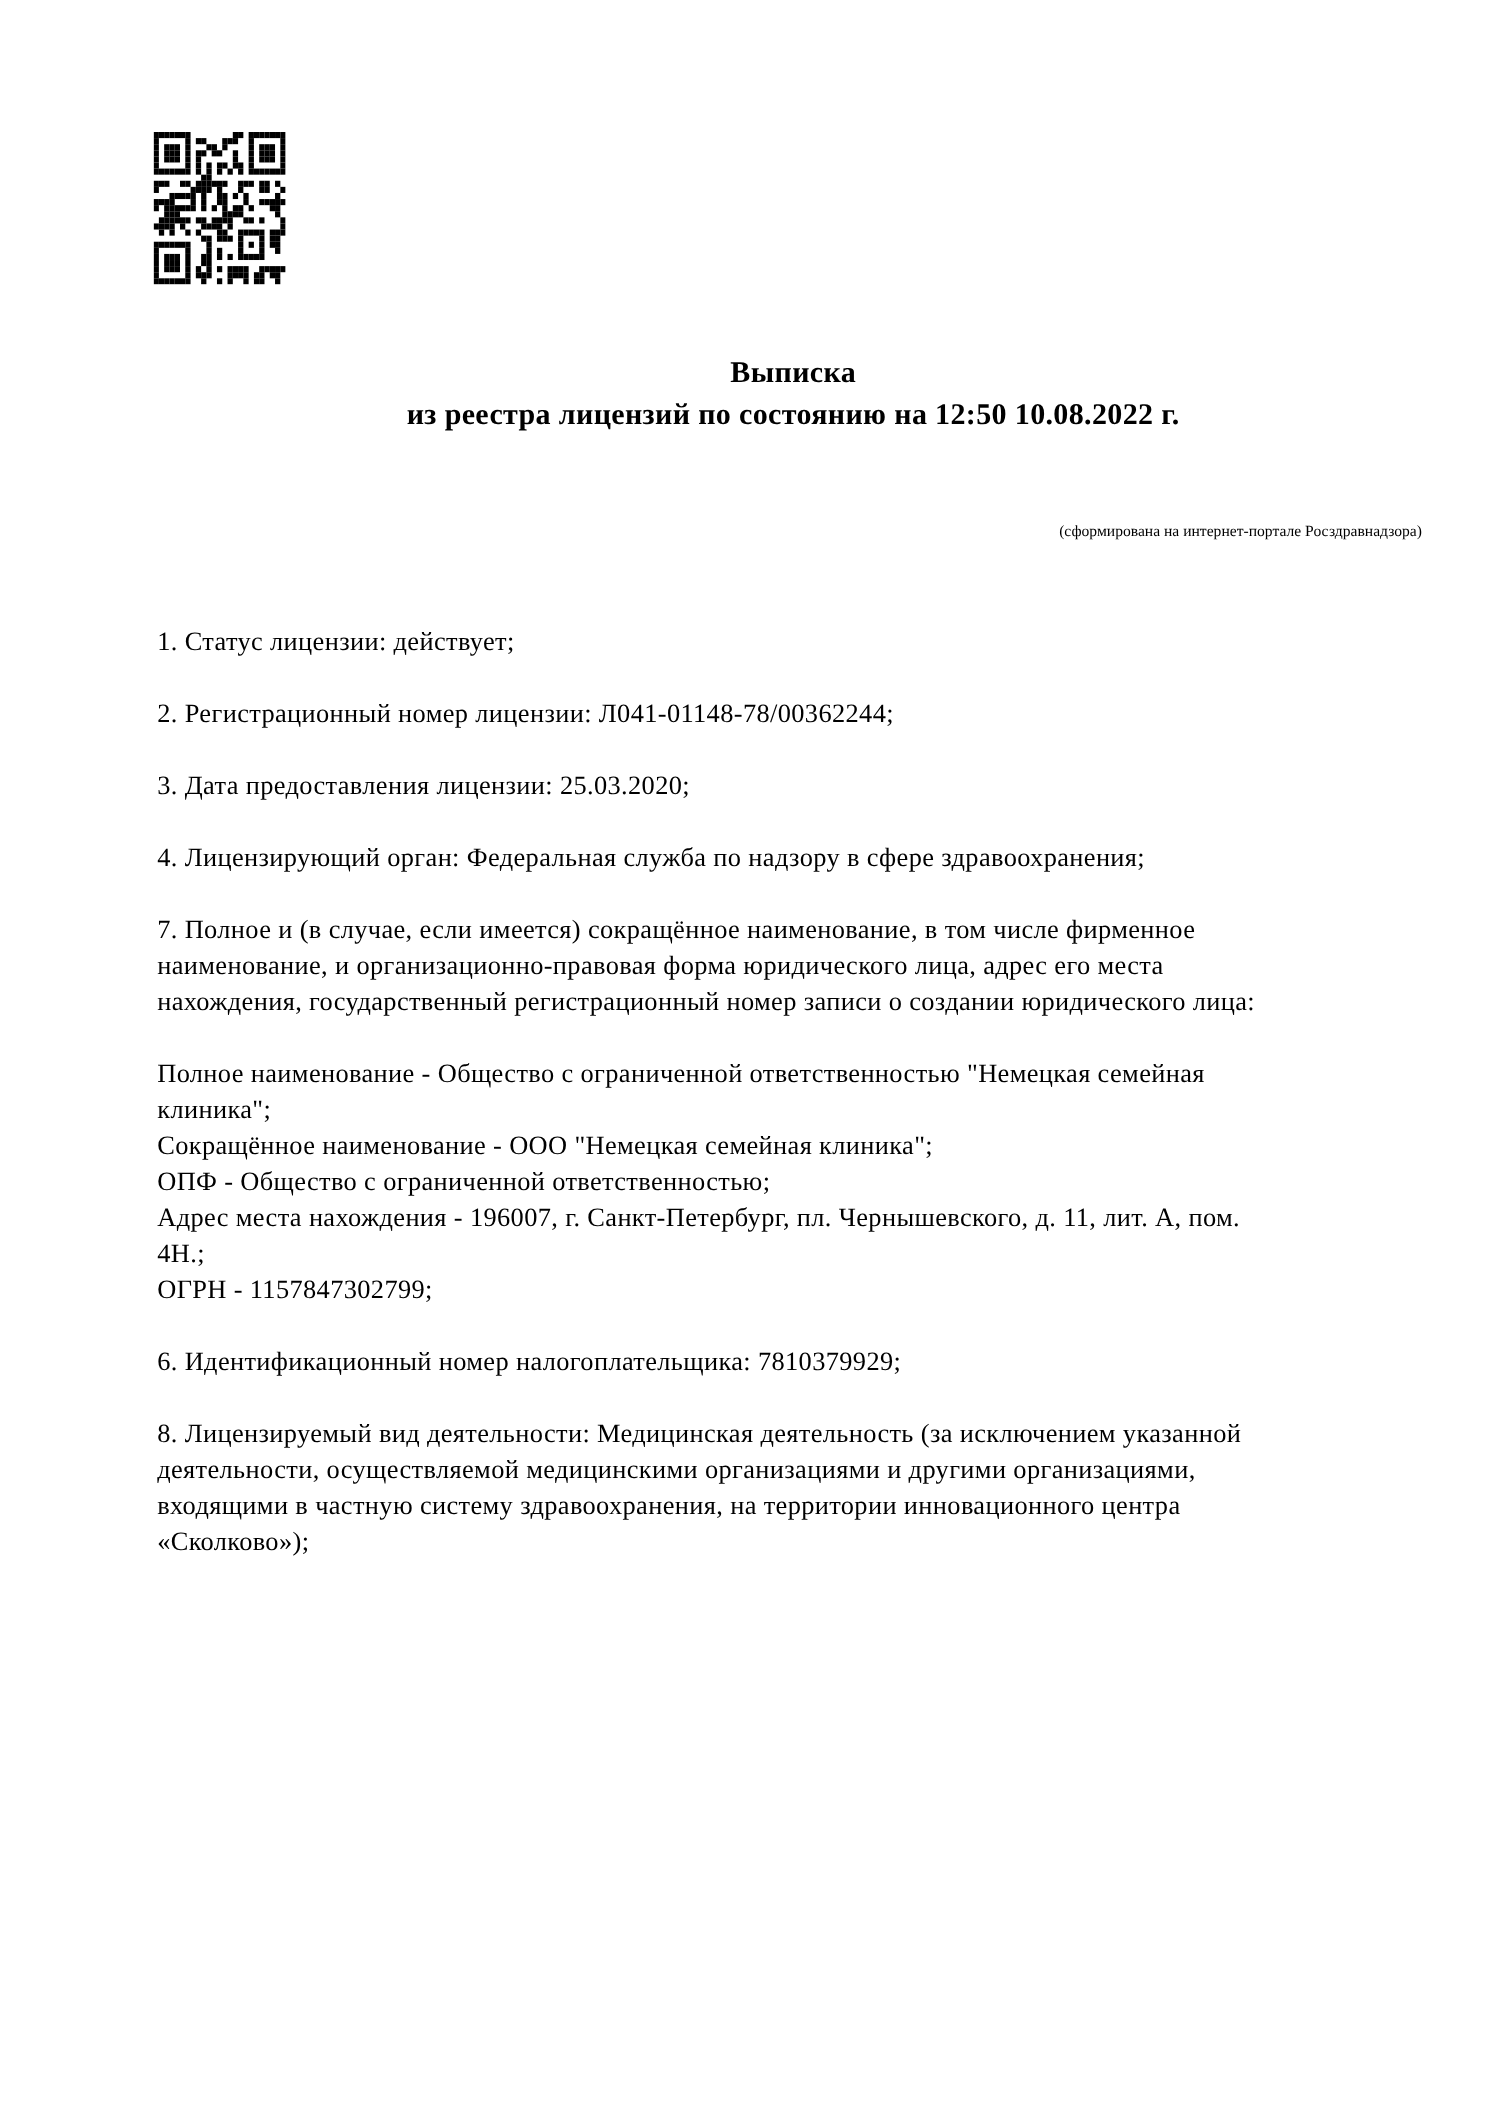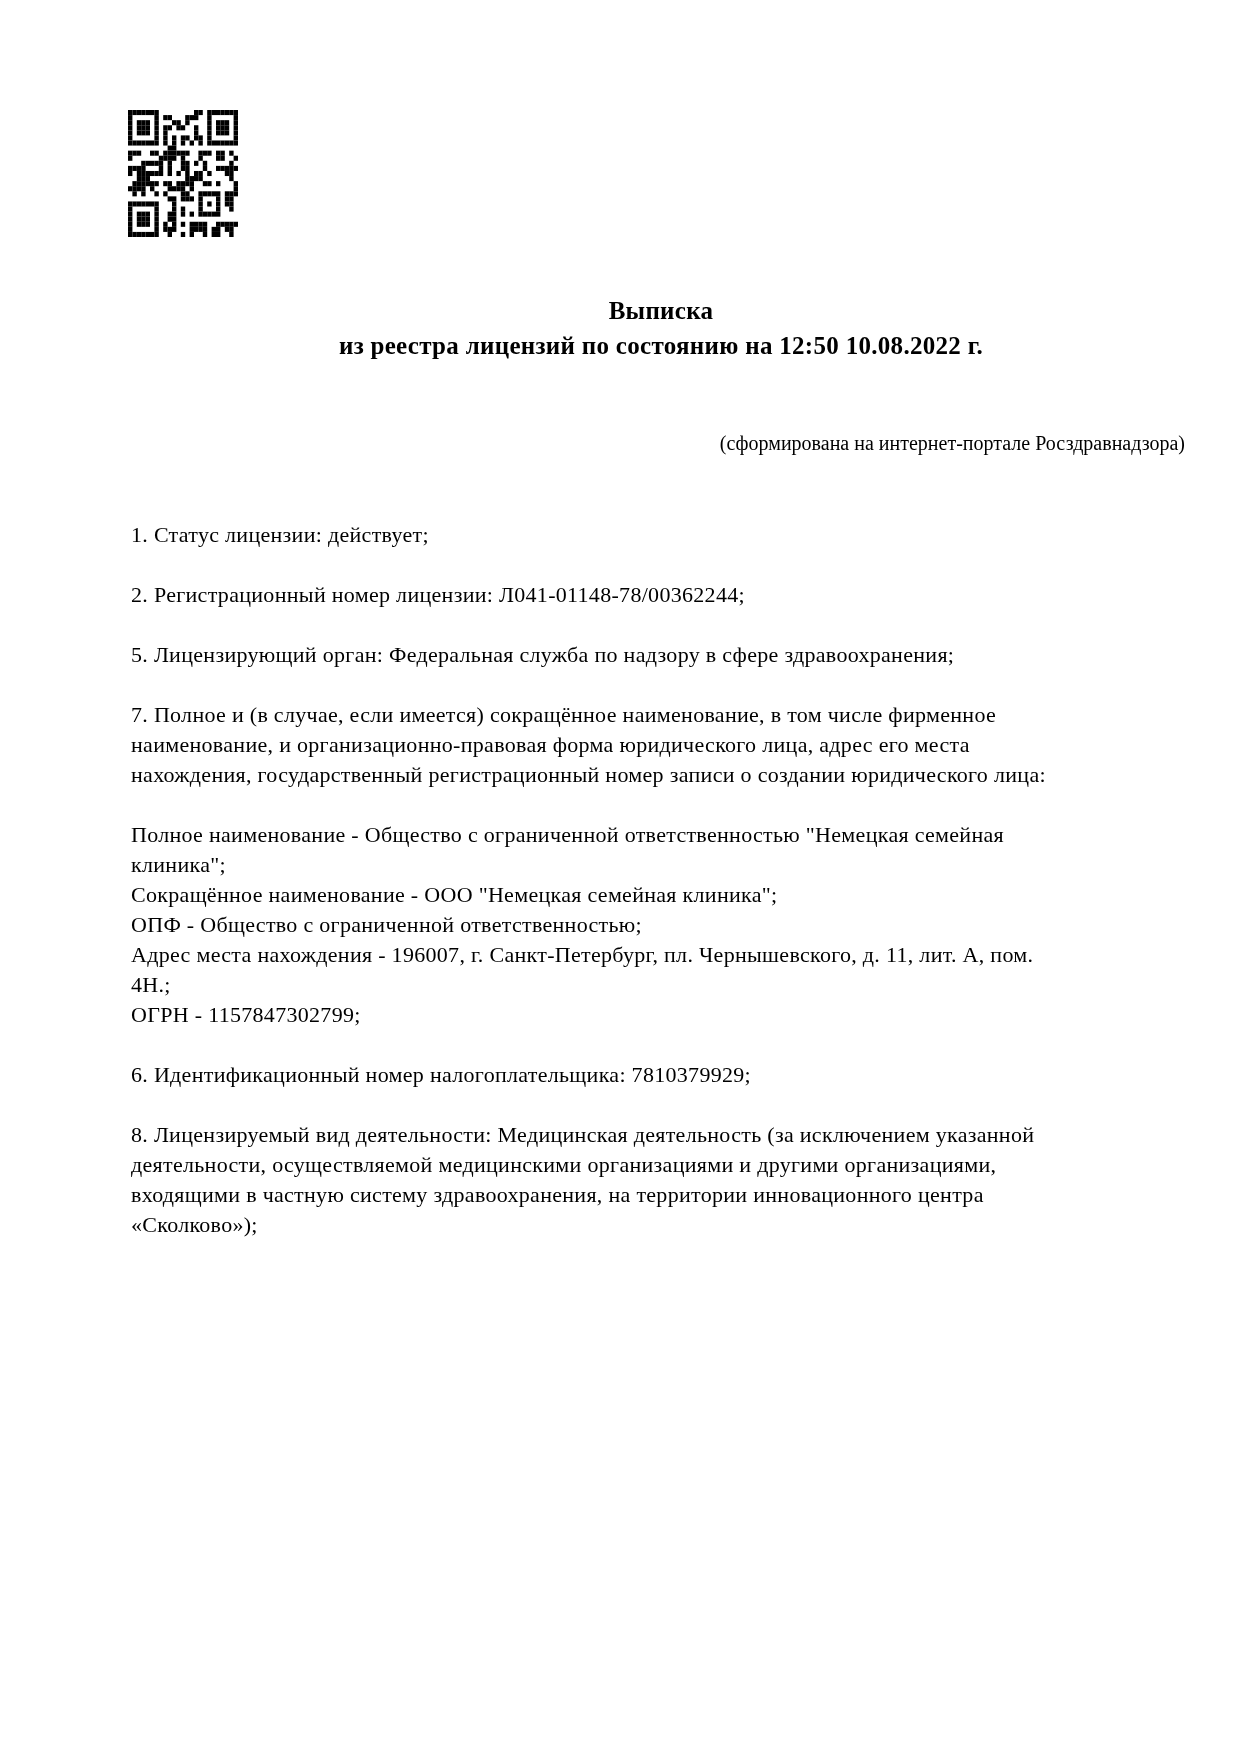--- a/index.html
+++ b/index.html
@@ -40,21 +40,21 @@
     font-size: 25px;
     line-height: 35px;
     letter-spacing: 0.3px;
   }
   .subtitle {
     position: absolute;
     left: 131px;
     top: 430px;
     width: 1054px;
     text-align: right;
-    font-size: 20px;
+    font-size: 13px;
     line-height: 26px;
   }
   .doc-body {
     position: absolute;
     left: 131px;
     top: 520px;
     width: 1062px;
     font-size: 22px;
     line-height: 30px;
     letter-spacing: 0.3px;
@@ -383,21 +383,22 @@
   <div class="title-block">
     <div>Выписка</div>
     <div>из реестра лицензий по состоянию на 12:50 10.08.2022 г.</div>
   </div>
 
   <div class="subtitle">(сформирована на интернет-портале Росздравнадзора)</div>
 
   <div class="doc-body">
     <div class="para">1. Статус лицензии: действует;</div>
     <div class="para">2. Регистрационный номер лицензии: Л041-01148-78/00362244;</div>
-    <div class="para">5. Лицензирующий орган: Федеральная служба по надзору в сфере здравоохранения;</div>
+    <div class="para">3. Дата предоставления лицензии: 25.03.2020;</div>
+    <div class="para">4. Лицензирующий орган: Федеральная служба по надзору в сфере здравоохранения;</div>
     <div class="para">7. Полное и (в случае, если имеется) сокращённое наименование, в том числе фирменное
 наименование, и организационно-правовая форма юридического лица, адрес его места
 нахождения, государственный регистрационный номер записи о создании юридического лица:</div>
     <div class="para">Полное наименование - Общество с ограниченной ответственностью "Немецкая семейная
 клиника";
 Сокращённое наименование - ООО "Немецкая семейная клиника";
 ОПФ - Общество с ограниченной ответственностью;
 Адрес места нахождения - 196007, г. Санкт-Петербург, пл. Чернышевского, д. 11, лит. А, пом.
 4Н.;
 ОГРН - 1157847302799;</div>

